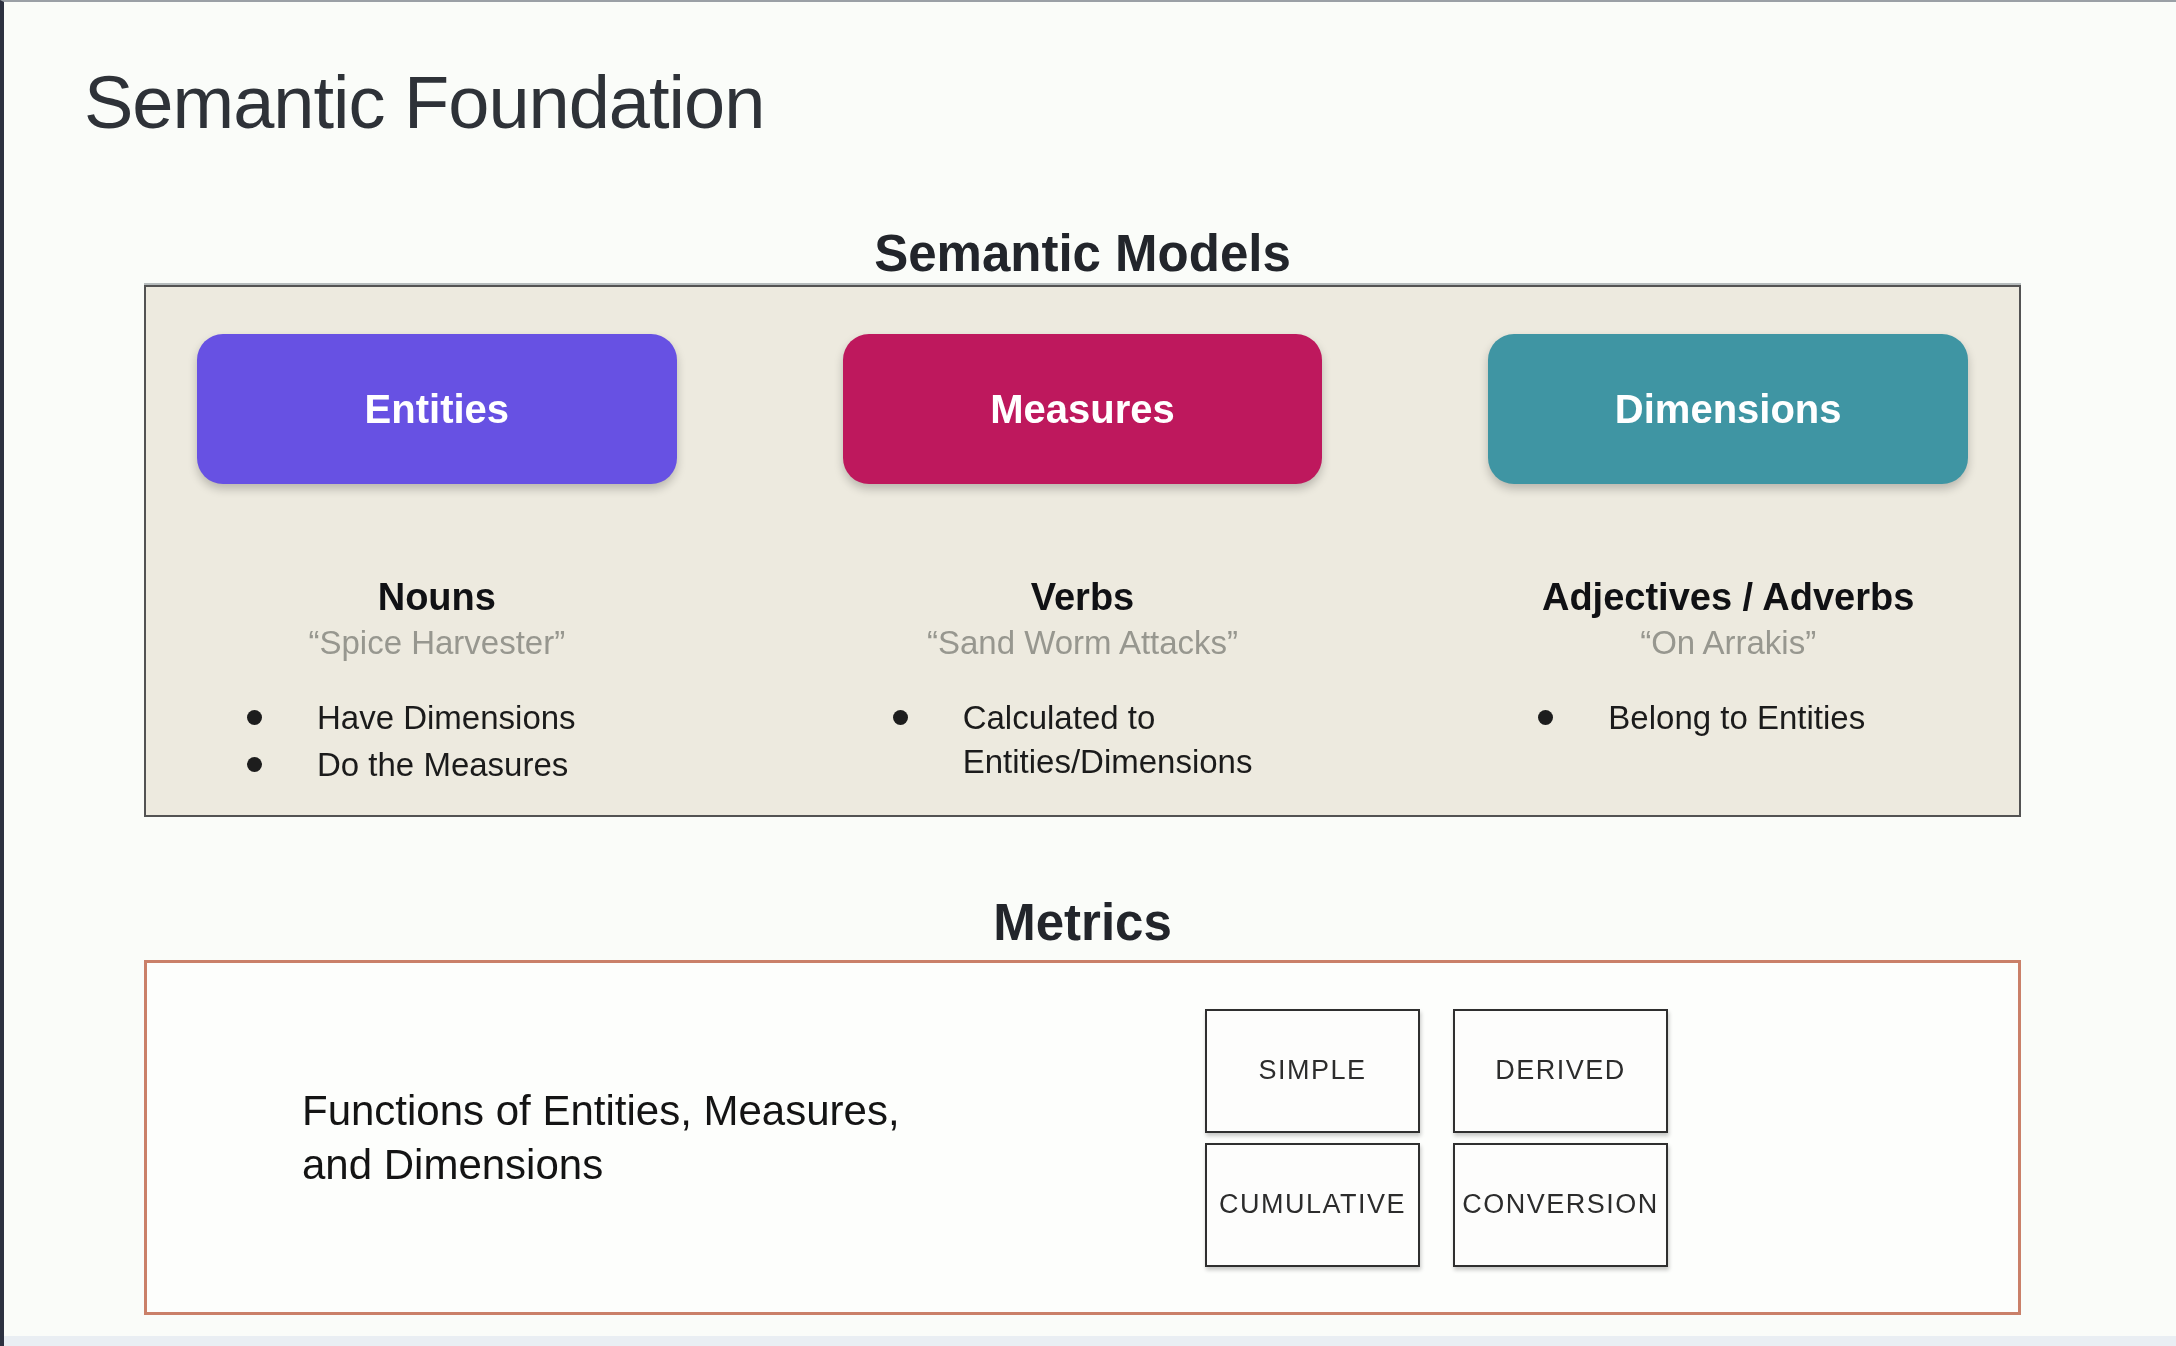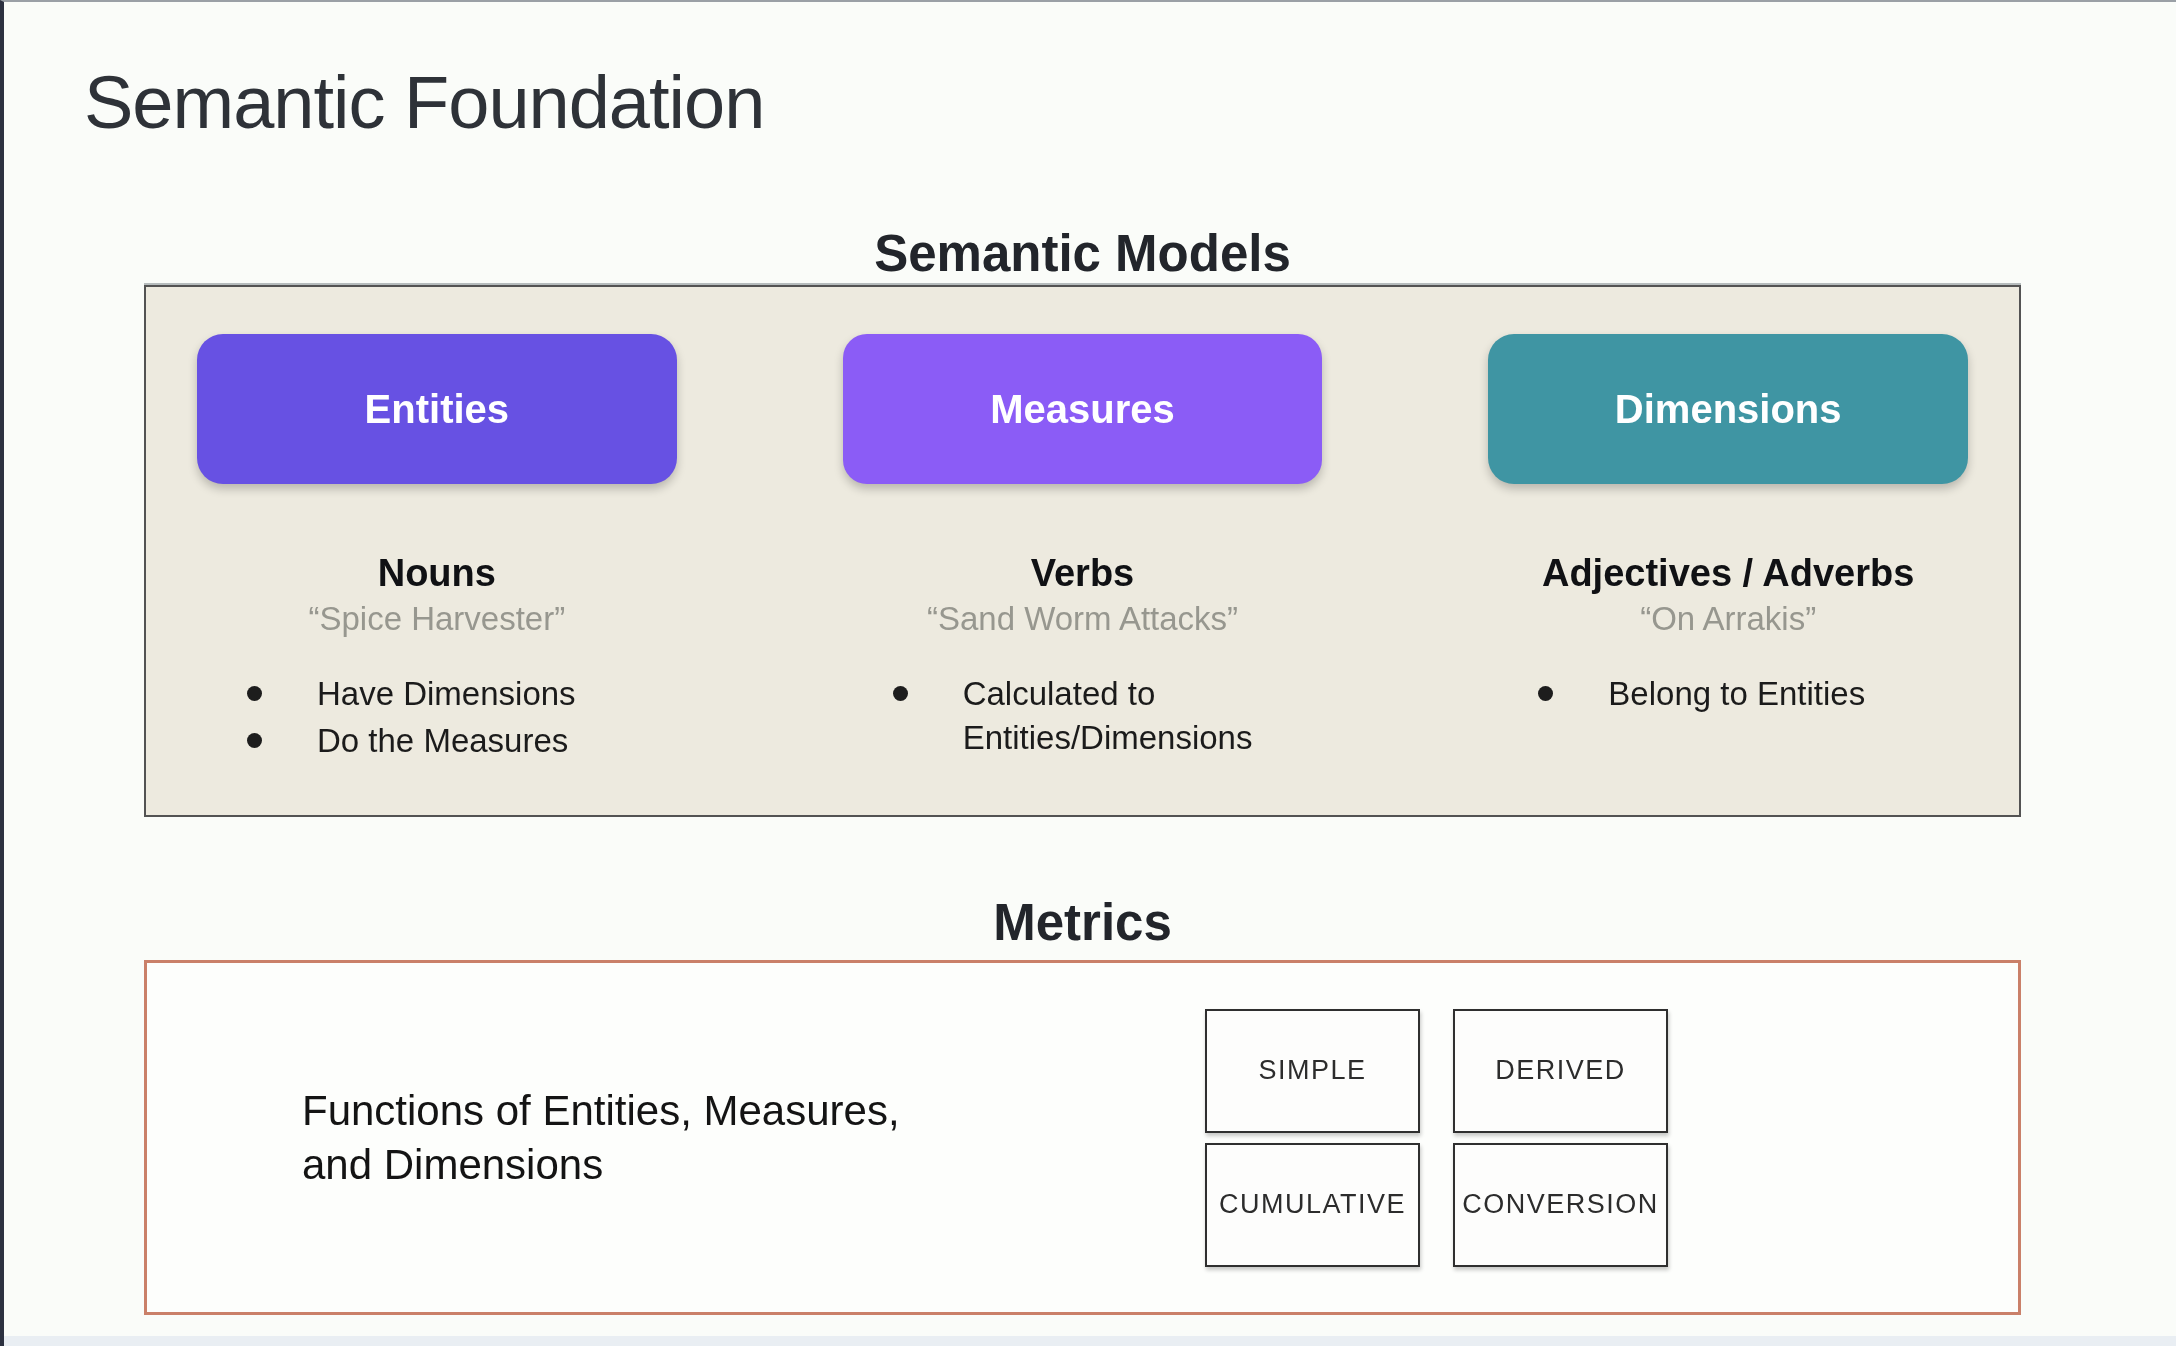--- a/index.html
+++ b/index.html
@@ -35,21 +35,21 @@
     gap:166px;
     padding:47px 51px 0 51px;
   }
   .model-col{flex:1;min-width:0;}
   .pill{
     height:150px;border-radius:26px;
     display:flex;align-items:center;justify-content:center;
     color:#ffffff;font-size:40px;font-weight:700;
     box-shadow:0 5px 10px rgba(0,0,0,0.22);
   }
-  .role{margin-top:68px;font-size:38px;font-weight:700;text-align:center;color:#101114;}
+  .role{margin-top:92px;font-size:38px;font-weight:700;text-align:center;color:#101114;}
   .example{margin-top:5px;font-size:33px;color:#97978f;text-align:center;}
   .bullet-list{
     margin:34px 0 0 50px;padding:0;list-style:none;
     font-size:33px;line-height:1.32;color:#1b1b1b;
   }
   .bullet-list li{position:relative;padding-left:70px;margin-bottom:3px;}
   .bullet-list li::before{
     content:"";position:absolute;left:0;top:14px;
     width:15px;height:15px;border-radius:50%;background:#1d1d1d;
   }
@@ -99,21 +99,21 @@
       <div class="pill" style="background-color: rgb(103, 81, 227);">Entities</div>
       <div class="role">Nouns</div>
       <div class="example">“Spice Harvester”</div>
       <ul class="bullet-list">
         <li>Have Dimensions</li>
         <li>Do the Measures</li>
       </ul>
     </div>
 
     <div class="model-col col-measures">
-      <div class="pill" style="background-color: #8b5cf6; border-radius: 24px;">Measures</div>
+      <div class="pill" style="background-color: #be185d;">Measures</div>
       <div class="role">Verbs</div>
       <div class="example">“Sand Worm Attacks”</div>
       <ul class="bullet-list">
         <li>Calculated to Entities/Dimensions</li>
       </ul>
     </div>
 
     <div class="model-col col-dimensions">
       <div class="pill" style="background-color: rgb(63, 149, 163);">Dimensions</div>
       <div class="role">Adjectives / Adverbs</div>

